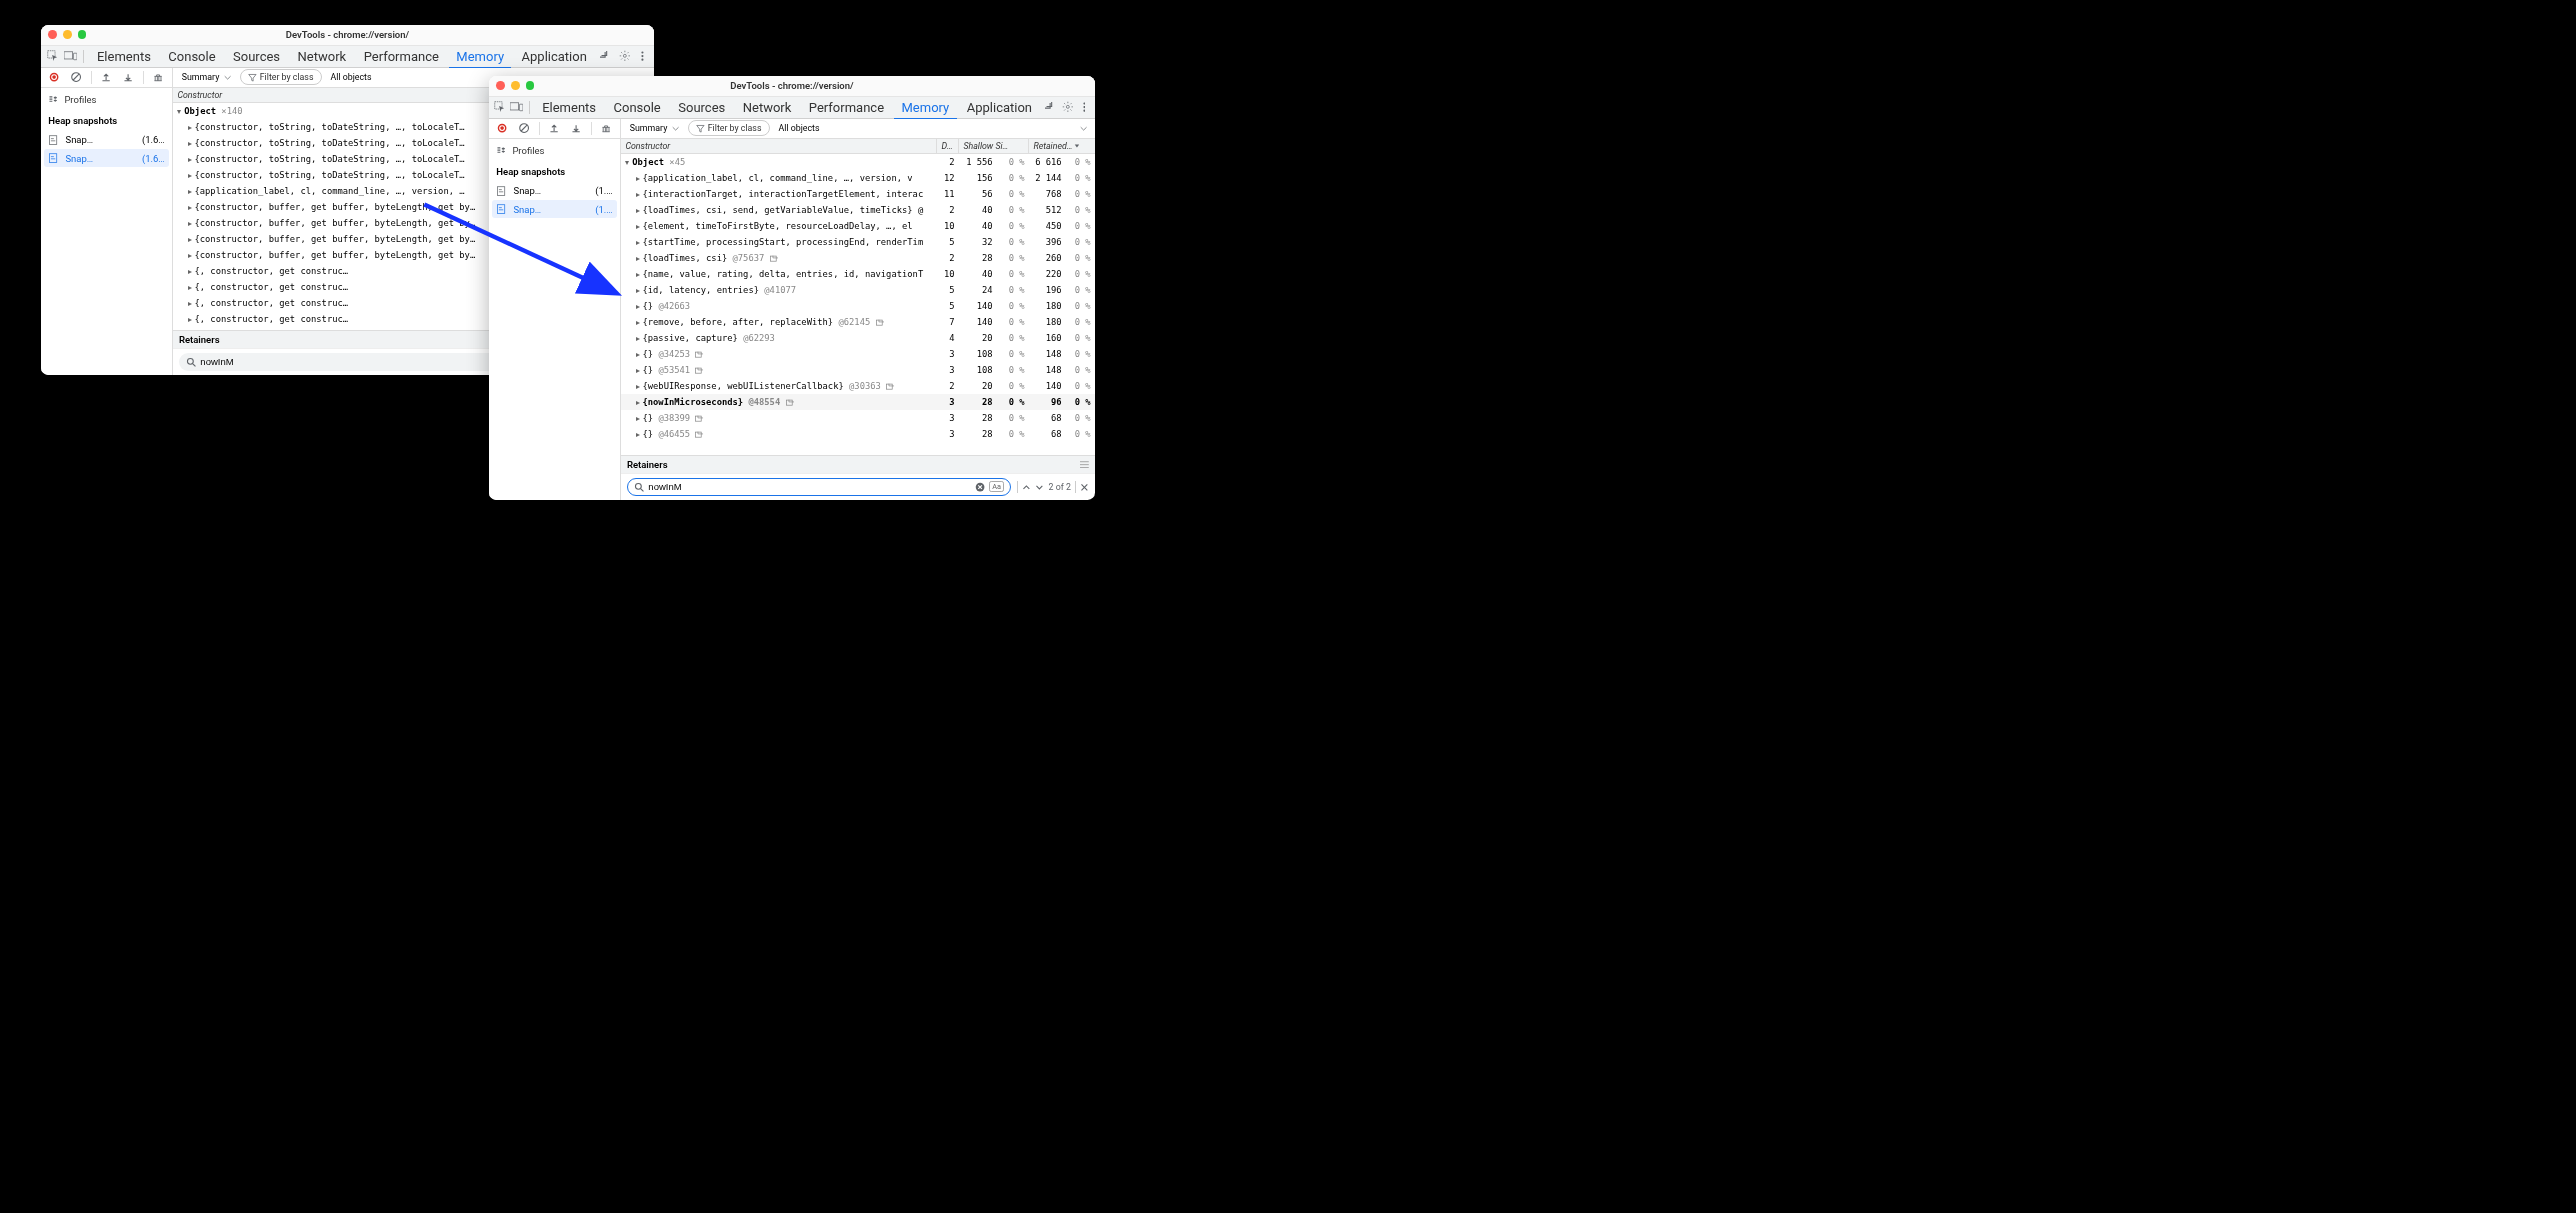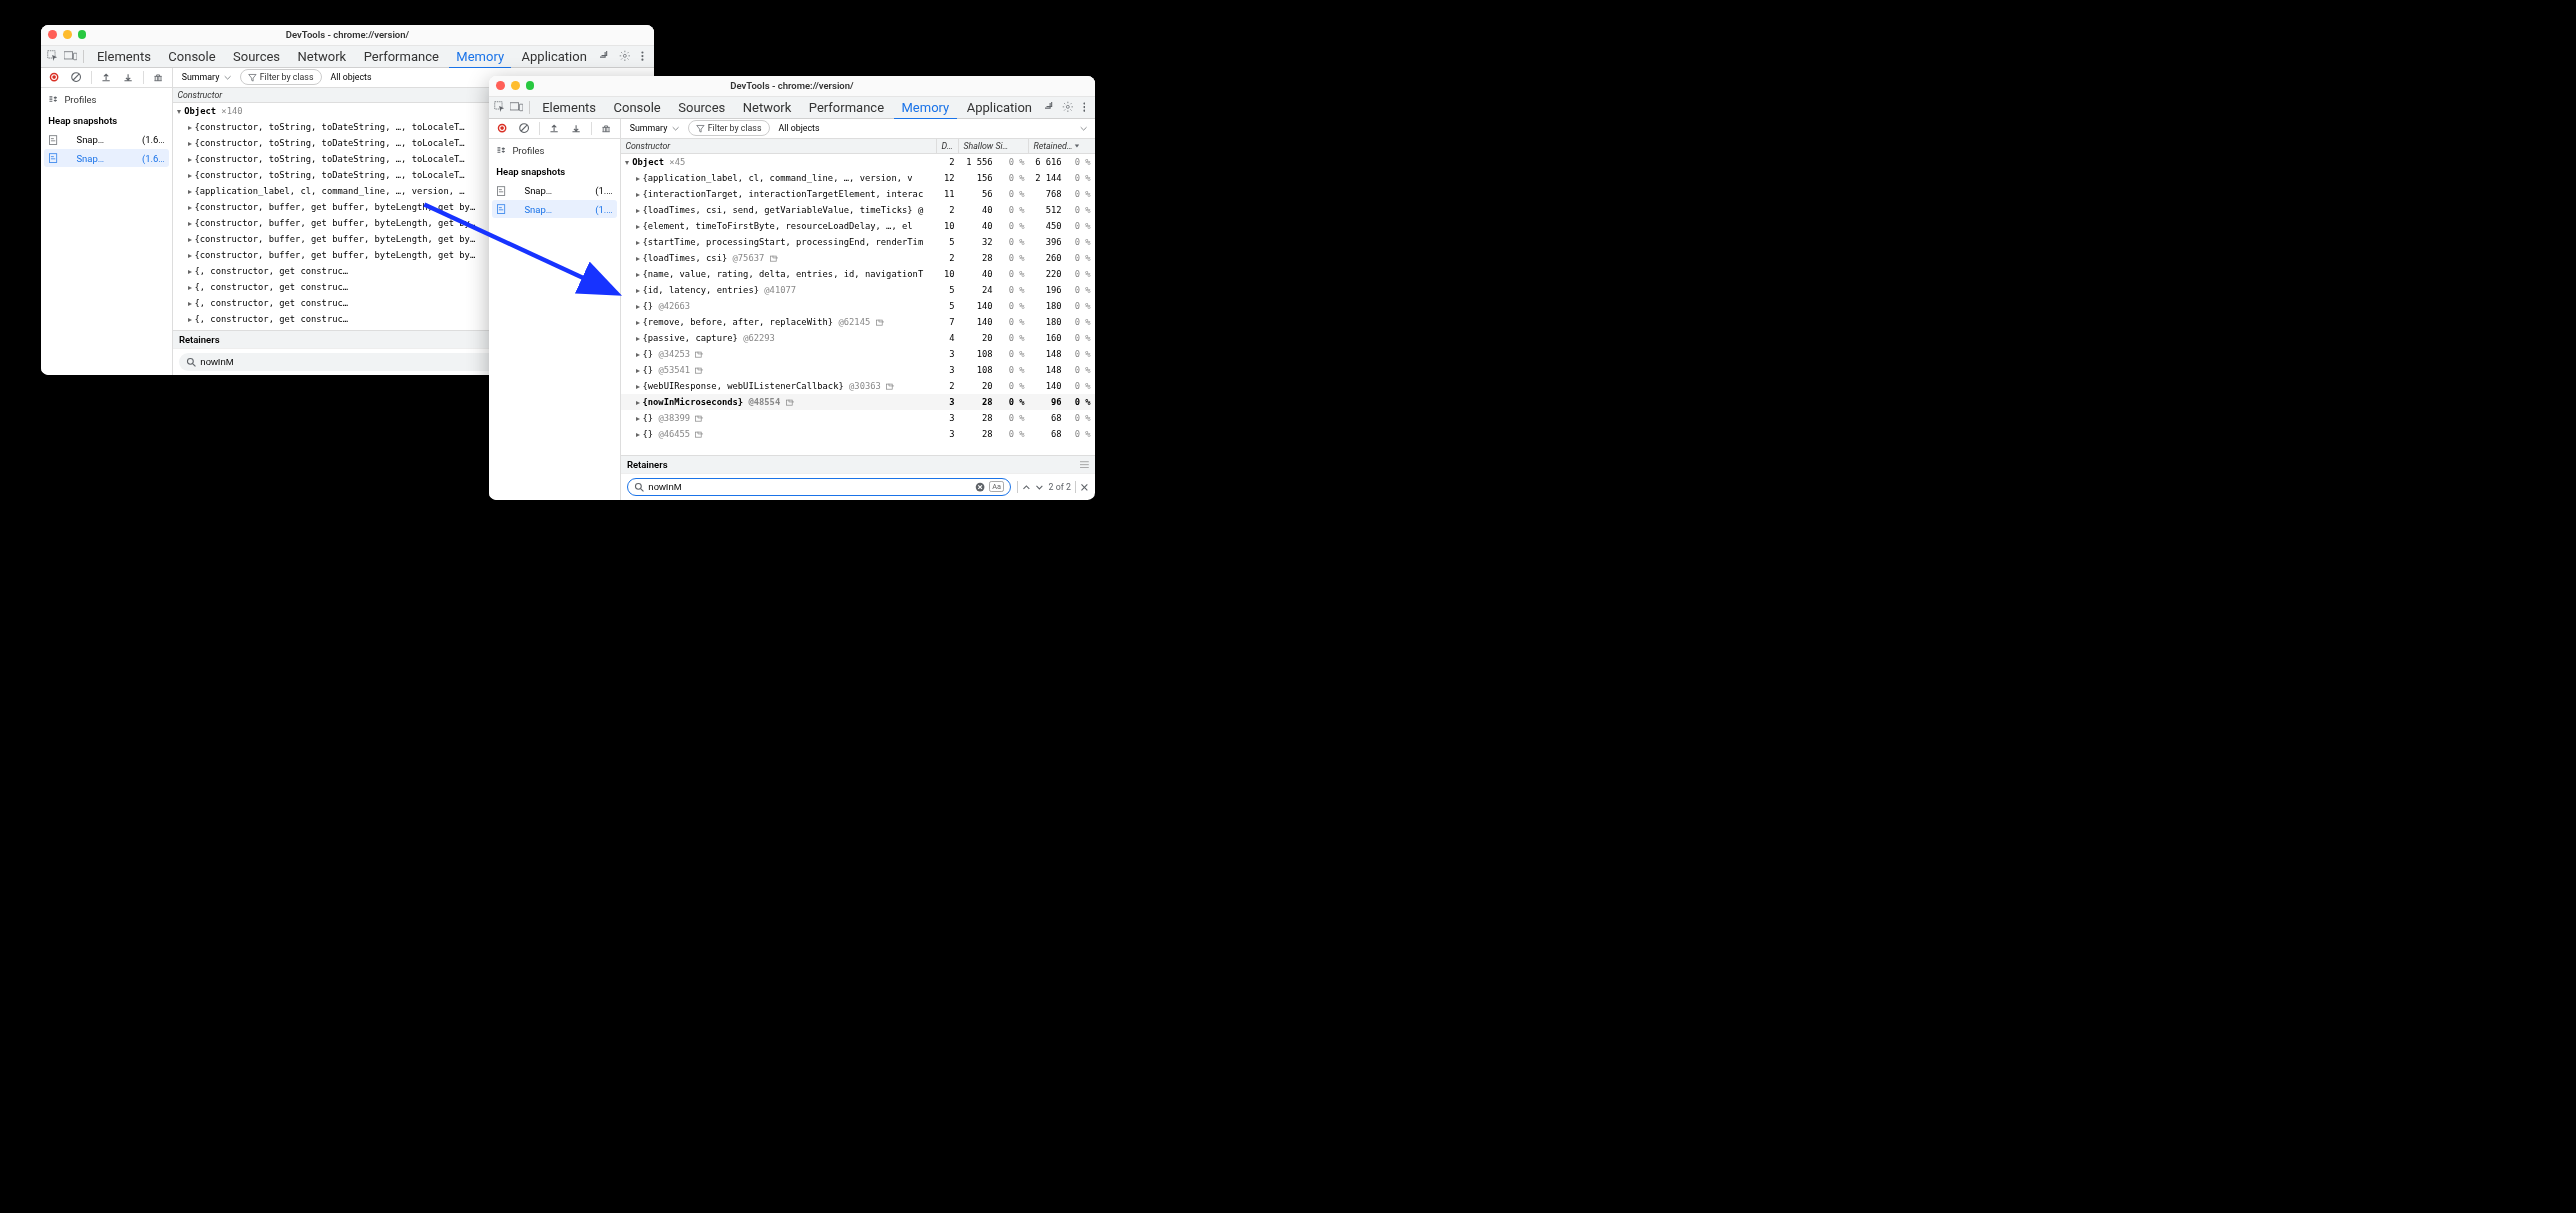--- a/index.html
+++ b/index.html
@@ -130,21 +130,21 @@
     padding: 5.9px 7.3px;
     font-size: 9.5px;
     color: #333;
   }
   .sidebar .section-label {
     padding: 4.4px 7.3px;
     font-weight: 600;
     font-size: 9.5px;
   }
   .sidebar .snap-item {
-    display: flex; align-items: center; gap: 18px;
+    display: flex; align-items: center; gap: 7px;
     padding: 3.7px 7.3px;
     font-size: 9.5px;
   }
   .sidebar .snap-item.sel {
     background: #e8f0fe;
     color: #1a73e8;
     border-radius: 2.9px;
     margin: 0 2.9px;
     padding: 3.7px 4.4px;
   }

